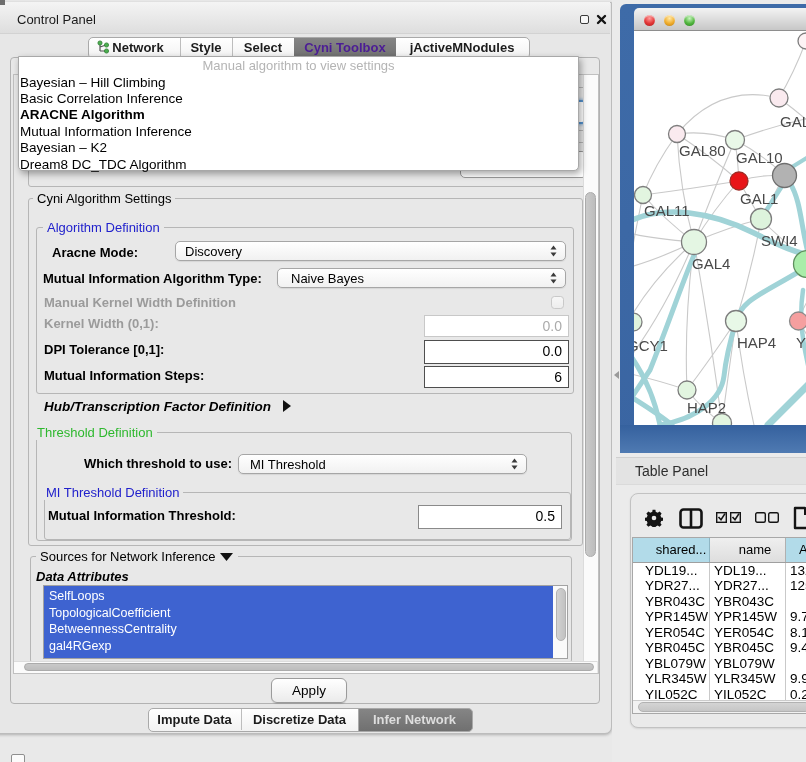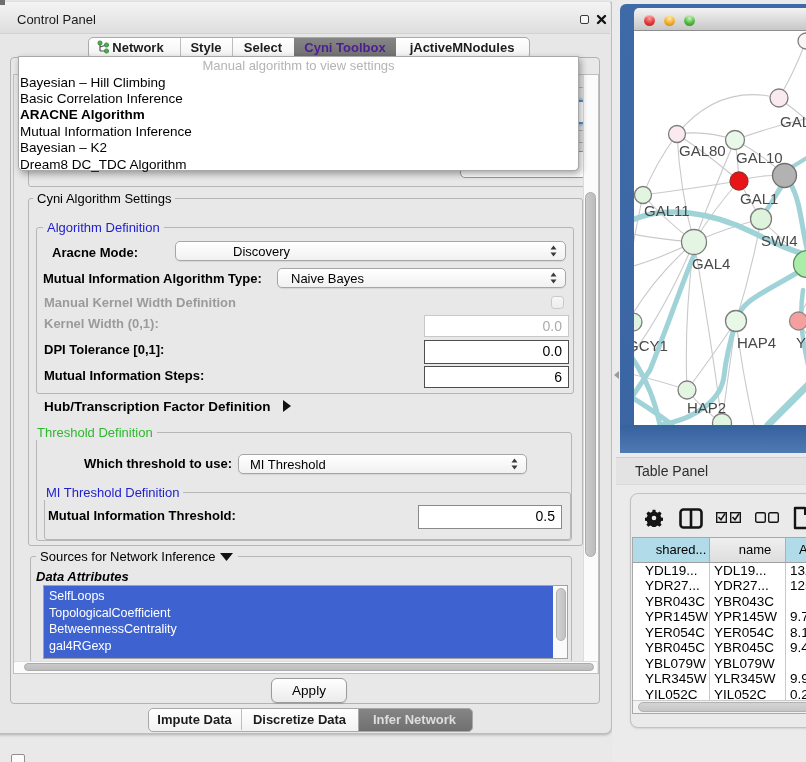--- a/index.html
+++ b/index.html
@@ -53,21 +53,21 @@
 <div class="abs" style="left:583px;top:75px;width:14px;height:586px;background:#fbfbfb;border-left:1px solid #dcdcdc;"></div>
 <div class="abs" style="left:584.5px;top:192px;width:11px;height:365px;background:linear-gradient(90deg,#cacaca,#bdbdbd);border:1px solid #ababab;border-radius:6px;box-sizing:border-box;"></div>
 
 <div class="grp" style="left:28px;top:198px;width:553px;height:346px;"></div>
 <div class="gt" style="left:33px;top:191px;color:#000;">Cyni Algorithm Settings</div>
 
 <div class="grp" style="left:36px;top:227px;width:536px;height:165px;"></div>
 <div class="gt" style="left:43px;top:220px;color:#2121cc;">Algorithm Definition</div>
 <div class="lab" style="left:52px;top:245px;">Aracne Mode:</div>
 <div class="combo" style="left:175px;top:241px;width:391px;height:20px;box-sizing:border-box;">
-    <span style="left:9px;top:2px;margin-left:48px;">Discovery</span>
+    <span style="left:9px;top:2px;">Discovery</span>
     <svg class="carr" width="7" height="12" viewBox="0 0 7 12" style="margin-top:-6px;">
       <path d="M3.5 0.5 L6.5 4.5 H0.5 Z" fill="#3a3a3a"></path>
       <path d="M3.5 11.5 L0.5 7.5 H6.5 Z" fill="#3a3a3a"></path>
     </svg>
   </div>
 <div class="lab" style="left:43px;top:271px;">Mutual Information Algorithm Type:</div>
 <div class="combo" style="left:277px;top:268px;width:289px;height:19.5px;box-sizing:border-box;">
     <span style="left:13px;top:2px;">Naive Bayes</span>
     <svg class="carr" width="7" height="12" viewBox="0 0 7 12" style="margin-top:-6px;">
       <path d="M3.5 0.5 L6.5 4.5 H0.5 Z" fill="#3a3a3a"></path>
@@ -76,21 +76,21 @@
   </div>
 <div class="glab" style="left:44px;top:295px;">Manual Kernel Width Definition</div>
 <div class="abs" style="left:551px;top:296px;width:13px;height:13px;background:linear-gradient(#f7f7f7,#ededed);border:1.4px solid #c9c9c9;border-radius:3.5px;box-sizing:border-box;"></div>
 <div class="glab" style="left:44px;top:316px;">Kernel Width (0,1):</div>
 <div class="fld" style="left:424px;top:315px;width:145px;height:22px;border:1px solid #c8c8c8;color:#ababab;">0.0</div>
 <div class="lab" style="left:44px;top:342px;">DPI Tolerance [0,1]:</div>
 <div class="fld" style="left:424px;top:340px;width:145px;height:24px;">0.0</div>
 <div class="lab" style="left:44px;top:368px;">Mutual Information Steps:</div>
 <div class="fld" style="left:424px;top:366px;width:145px;height:22px;">6</div>
 
-<div class="lab" style="left:44px;top:399px;font-size:13.5px;">Hub/Transcription Factor Definition</div>
+<div class="lab" style="left:44px;top:399px;font-size:13.5px;font-style:italic;">Hub/Transcription Factor Definition</div>
 <svg class="abs" style="left:281px;top:399px;" width="12" height="14" viewBox="0 0 12 14">
     <path d="M2 1 L10 7 L2 13 Z" fill="#111"></path>
   </svg>
 
 <div class="grp" style="left:36px;top:432px;width:534px;height:107px;"></div>
 <div class="gt" style="left:33px;top:425px;color:#2eb82e;">Threshold Definition</div>
 <div class="lab" style="left:40px;top:456px;width:192px;text-align:right;">Which threshold to use:</div>
 <div class="combo" style="left:238px;top:454px;width:289px;height:20px;box-sizing:border-box;">
     <span style="left:11px;top:2px;">MI Threshold</span>
     <svg class="carr" width="7" height="12" viewBox="0 0 7 12" style="margin-top:-6px;">

